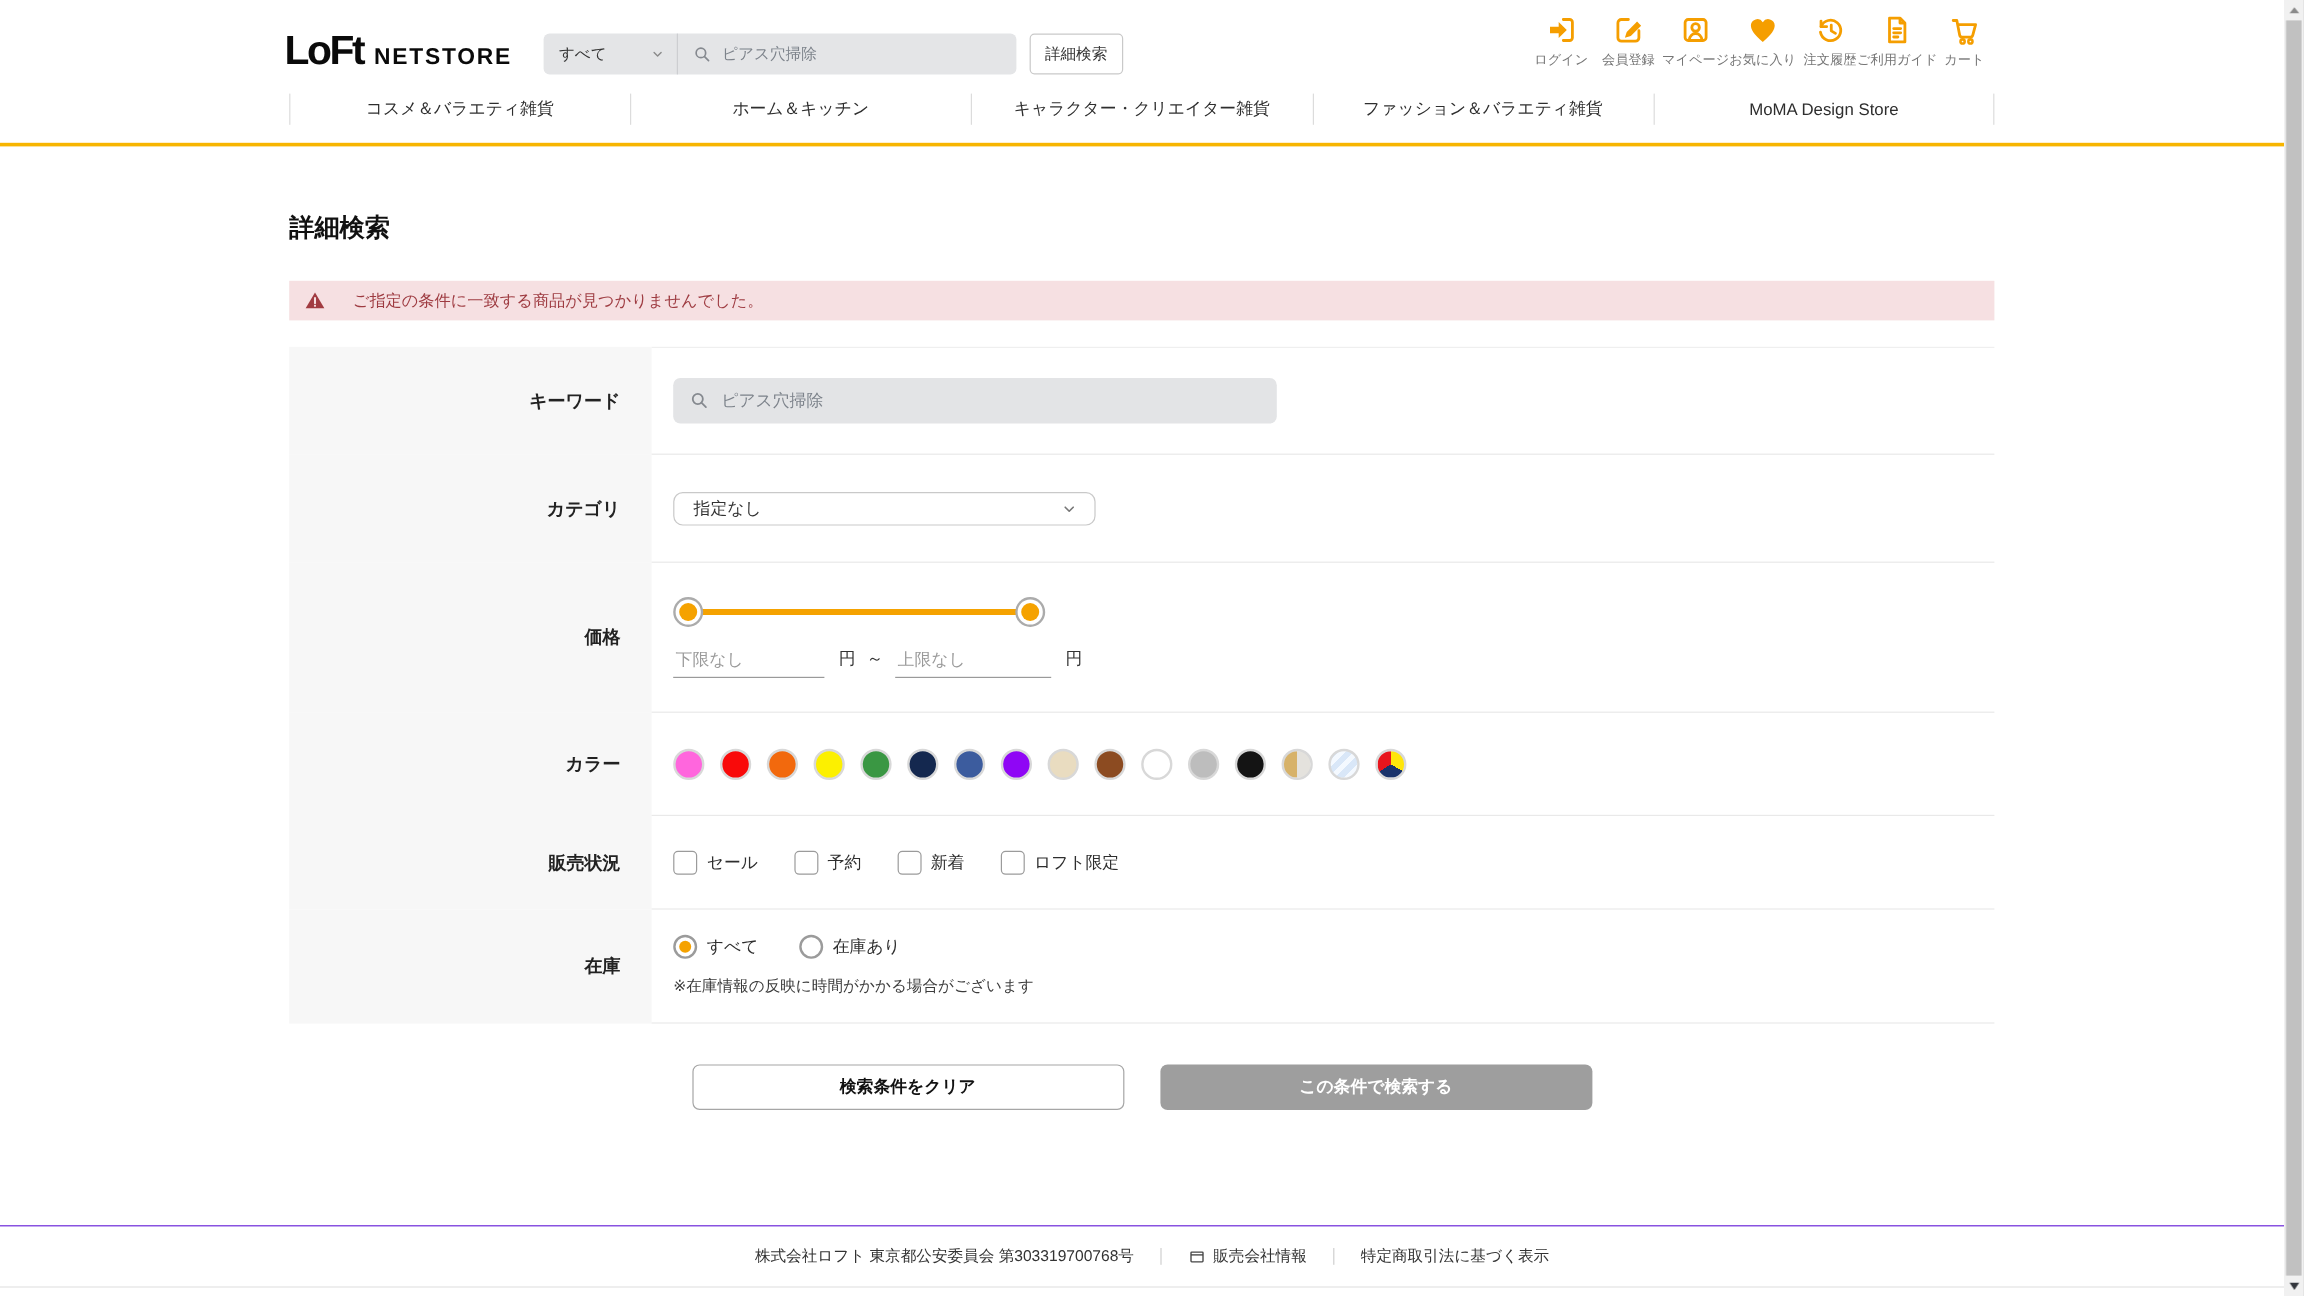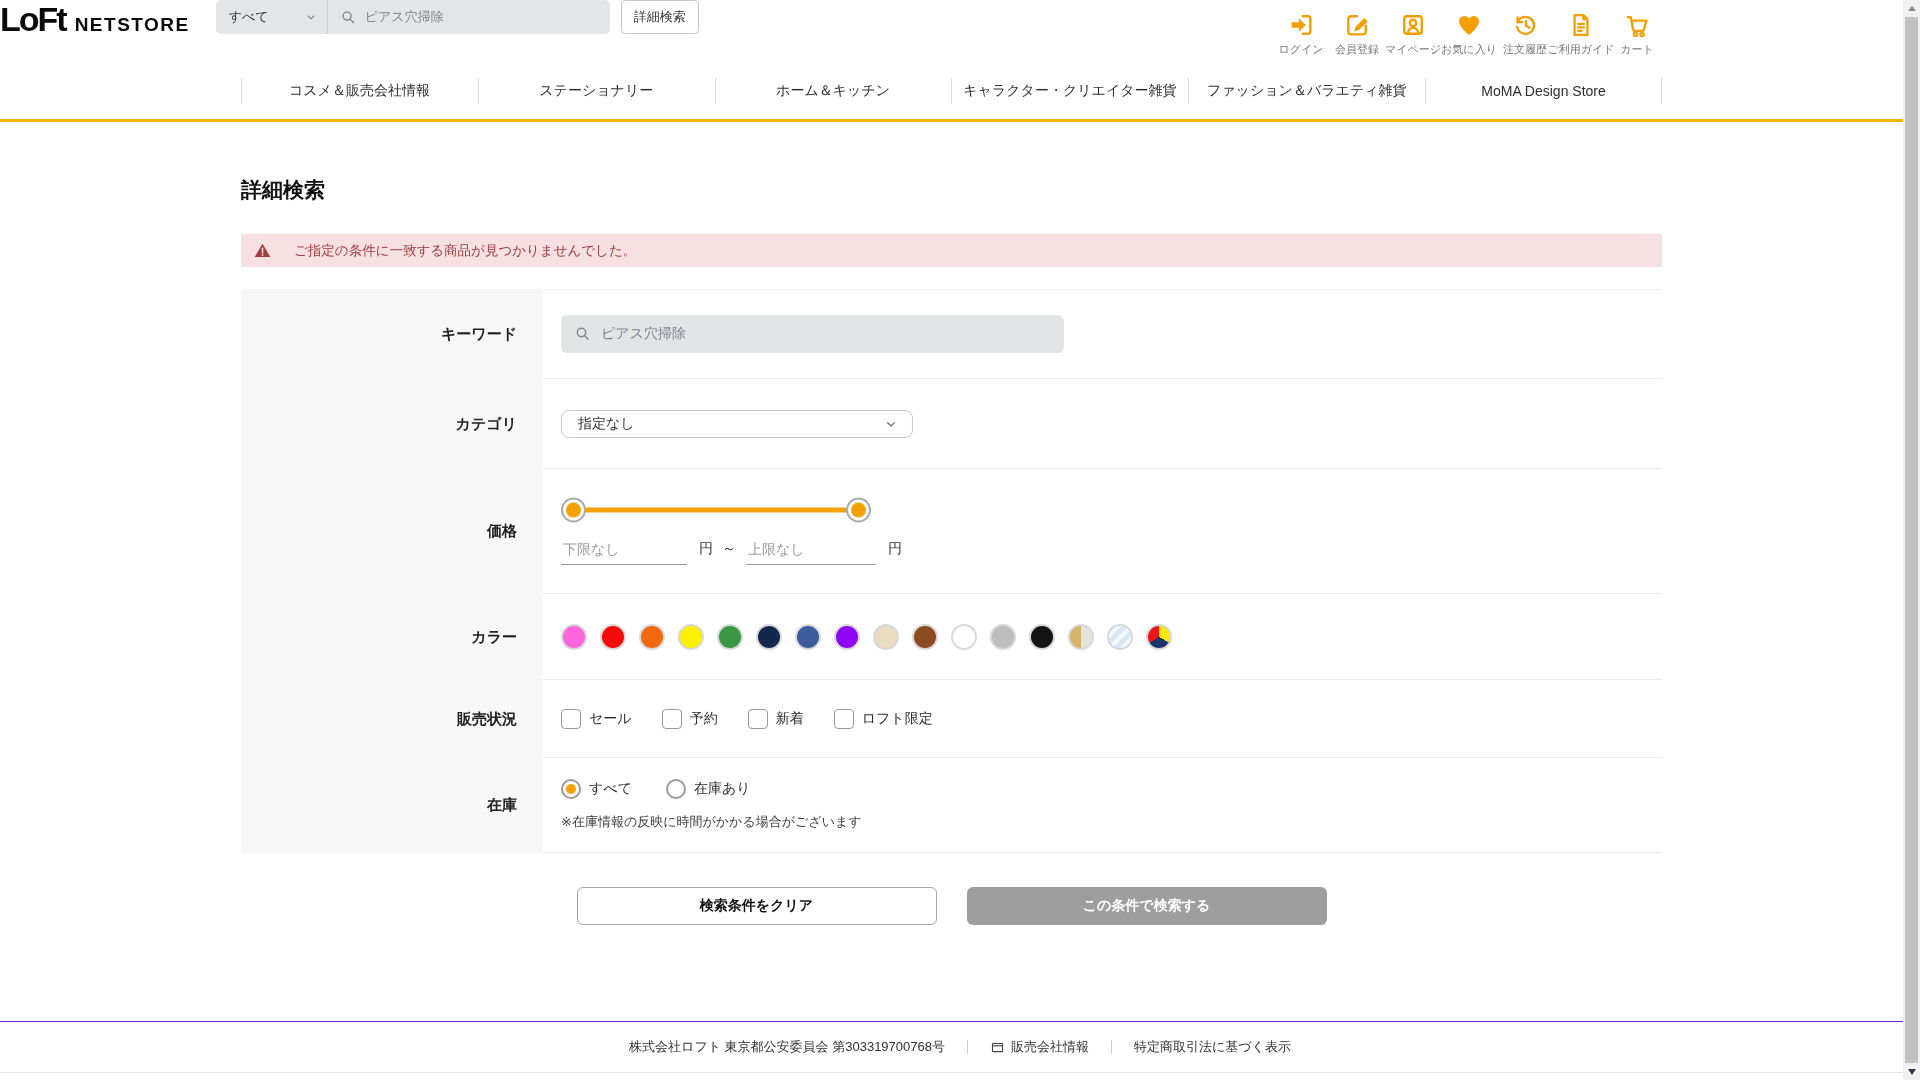--- a/index.html
+++ b/index.html
@@ -1,21 +1,21 @@
 <!DOCTYPE html>
 <html><head>
 <meta charset="utf-8">
 <style>
   * { margin:0; padding:0; box-sizing:border-box; }
   html,body { width:1920px; height:1080px; overflow:hidden; background:#fff;
     font-family:"Liberation Sans","DejaVu Sans",sans-serif; color:#333; }
   svg { display:block; }
 
   
-  .header-top { height:62px; position:relative; display:flex; align-items:flex-start; }
+  .header-top { height:62px; position:relative; display:flex; align-items:flex-end; padding-left:237px; }
   .logo { display:flex; align-items:baseline; gap:9px; cursor:pointer; }
   .logo-loft { font-size:34px; font-weight:900; letter-spacing:-2px; color:#0a0a0a; }
   .logo-net  { font-size:19px; font-weight:700; letter-spacing:1.5px; color:#0a0a0a; }
 
   .search-group { display:flex; align-items:center; margin-left:26px; }
   .search-bar { display:flex; align-items:center; height:34px; background:#E4E5E7; border-radius:5px; }
   .search-cat { display:flex; align-items:center; justify-content:space-between; width:112px; height:100%;
     padding:0 9px 0 13px; font-size:13px; color:#333; border-right:1px solid #cdced1; cursor:pointer; }
   .search-input-wrap { display:flex; align-items:center; gap:8px; width:282px; padding-left:12px; }
   .search-input-wrap input { border:none; outline:none; background:transparent; font:13px "Liberation Sans",sans-serif; color:#7d838b; width:220px; }
@@ -192,22 +192,21 @@
         <circle cx="10.7" cy="20.2" r="1.5" fill="none" stroke="#F59E00" stroke-width="1.8"></circle>
         <circle cx="16.3" cy="20.2" r="1.5" fill="none" stroke="#F59E00" stroke-width="1.8"></circle>
       </svg>
       <span class="ql-label">カート</span>
     </div>
   </div>
 </div>
 
 <div class="nav-wrap">
   <div class="nav">
-    <div class="nav-item">コスメ＆販売会社情報</div>
-    <div class="nav-item">ステーショナリー</div>
+    <div class="nav-item">コスメ＆バラエティ雑貨</div>
     <div class="nav-item">ホーム＆キッチン</div>
     <div class="nav-item">キャラクター・クリエイター雑貨</div>
     <div class="nav-item">ファッション＆バラエティ雑貨</div>
     <div class="nav-item">MoMA Design Store</div>
   </div>
 </div>
 
 <div class="container">
   <div class="page-title">詳細検索</div>
 

